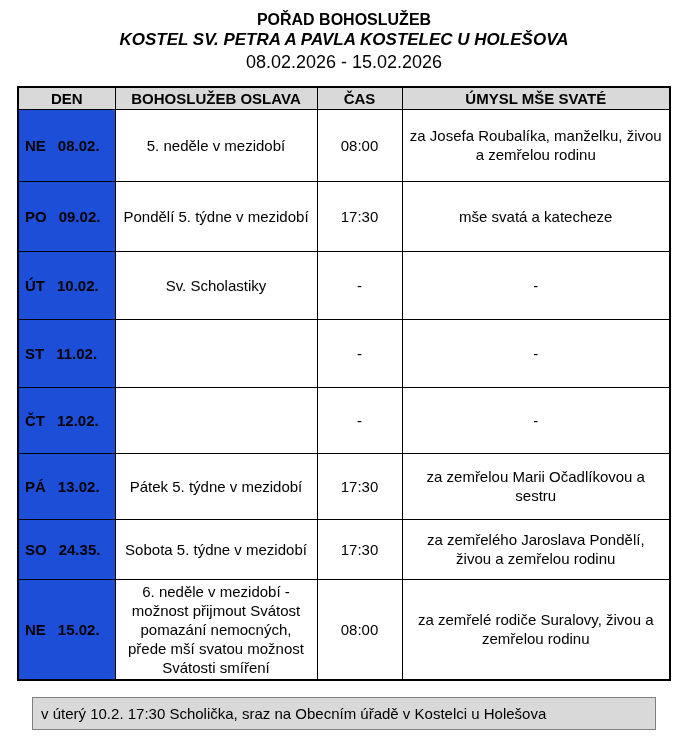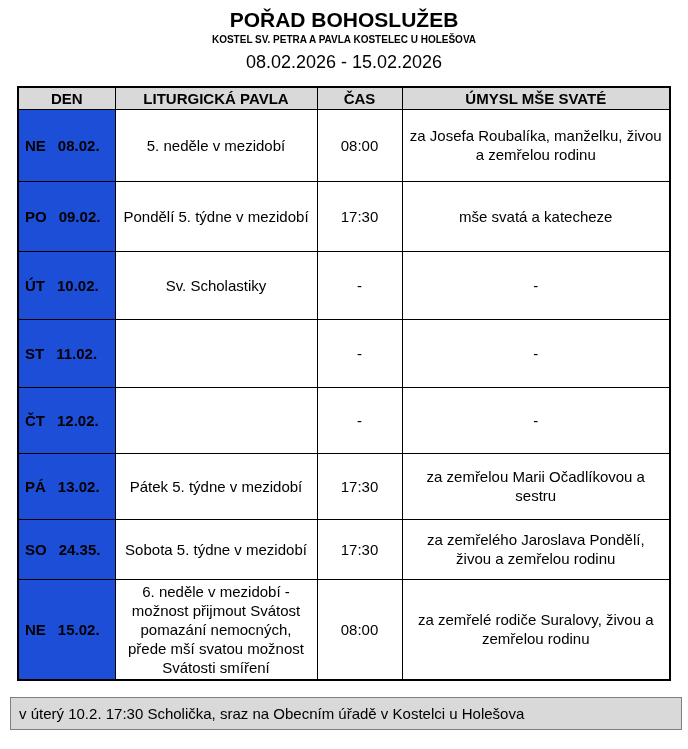--- a/index.html
+++ b/index.html
@@ -11,28 +11,29 @@
   }
   .page {
     width: 688px;
     height: 749px;
     box-sizing: border-box;
     padding: 8px 10px;
     background: #fff;
   }
   .titles { text-align: center; margin-top: 2px; }
   .title-main {
-    font-size: 21px;
+    font-size: 16px;
     font-weight: bold;
     line-height: 20px;
   }
   .title-sub {
-    font-size: 10px;
+    font-size: 17px;
     font-weight: bold;
     line-height: 20px;
+    font-style: italic;
   }
   .title-dates {
     font-size: 18px;
     font-weight: normal;
     line-height: 20px;
     margin-top: 2px;
   }
   table.schedule {
     border-collapse: collapse;
     table-layout: fixed;
@@ -78,21 +79,21 @@
   tbody tr:nth-child(2) { height: 70px; }
   tbody tr:nth-child(3) { height: 68px; }
   tbody tr:nth-child(4) { height: 68px; }
   tbody tr:nth-child(5) { height: 66px; }
   tbody tr:nth-child(6) { height: 66px; }
   tbody tr:nth-child(7) { height: 60px; }
   tbody tr:nth-child(8) { height: 98px; }
 
   .footer-note {
     margin: 16px auto 0 auto;
-    width: 672px;
+    width: 624px;
     box-sizing: border-box;
     background: #d9d9d9;
     border: 1px solid #808080;
     font-size: 15px;
     line-height: 19px;
     padding: 6px 8px;
   }
 </style>
 </head>
 <body>
@@ -108,21 +109,21 @@
   <table class="schedule">
     <colgroup>
       <col class="c-den">
       <col class="c-celebration">
       <col class="c-time">
       <col class="c-intention">
     </colgroup>
     <thead>
       <tr>
         <th>DEN</th>
-        <th>LITURGICKÁ PAVLA</th>
+        <th>BOHOSLUŽEB OSLAVA</th>
         <th>ČAS</th>
         <th>ÚMYSL MŠE SVATÉ</th>
       </tr>
     </thead>
     <tbody>
       <tr>
         <td class="day-cell">
           <span class="day-abbr">NE</span><span class="day-date">08.02.</span>
         </td>
         <td class="celebration-cell">5. neděle v mezidobí</td>

